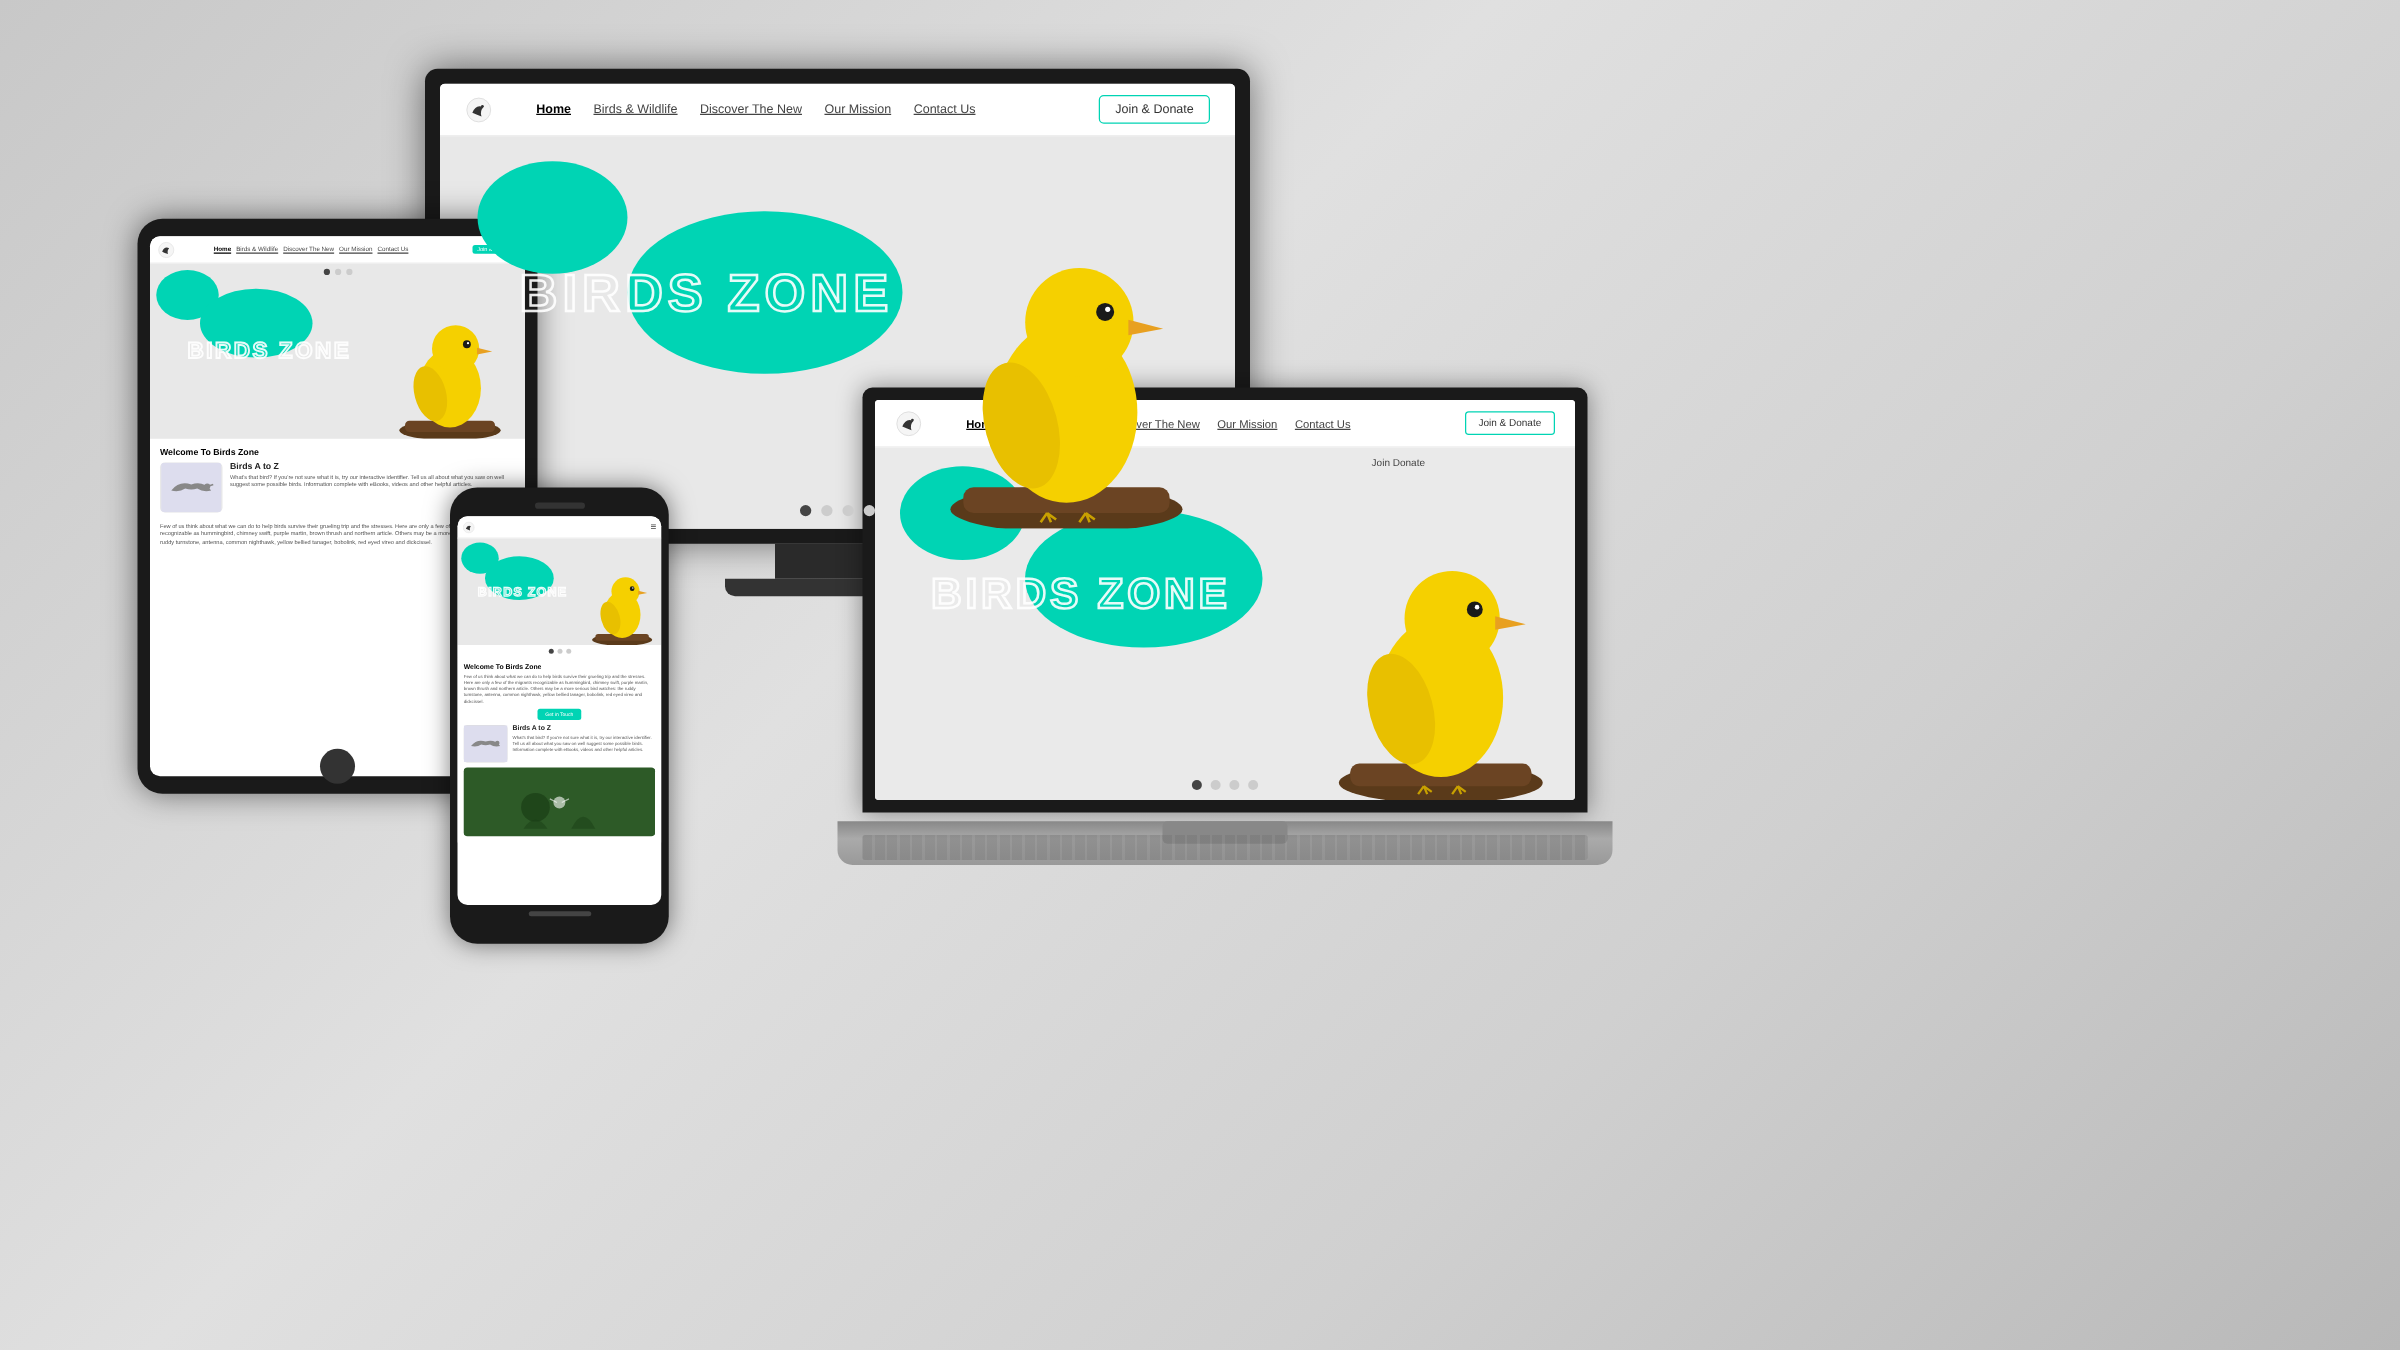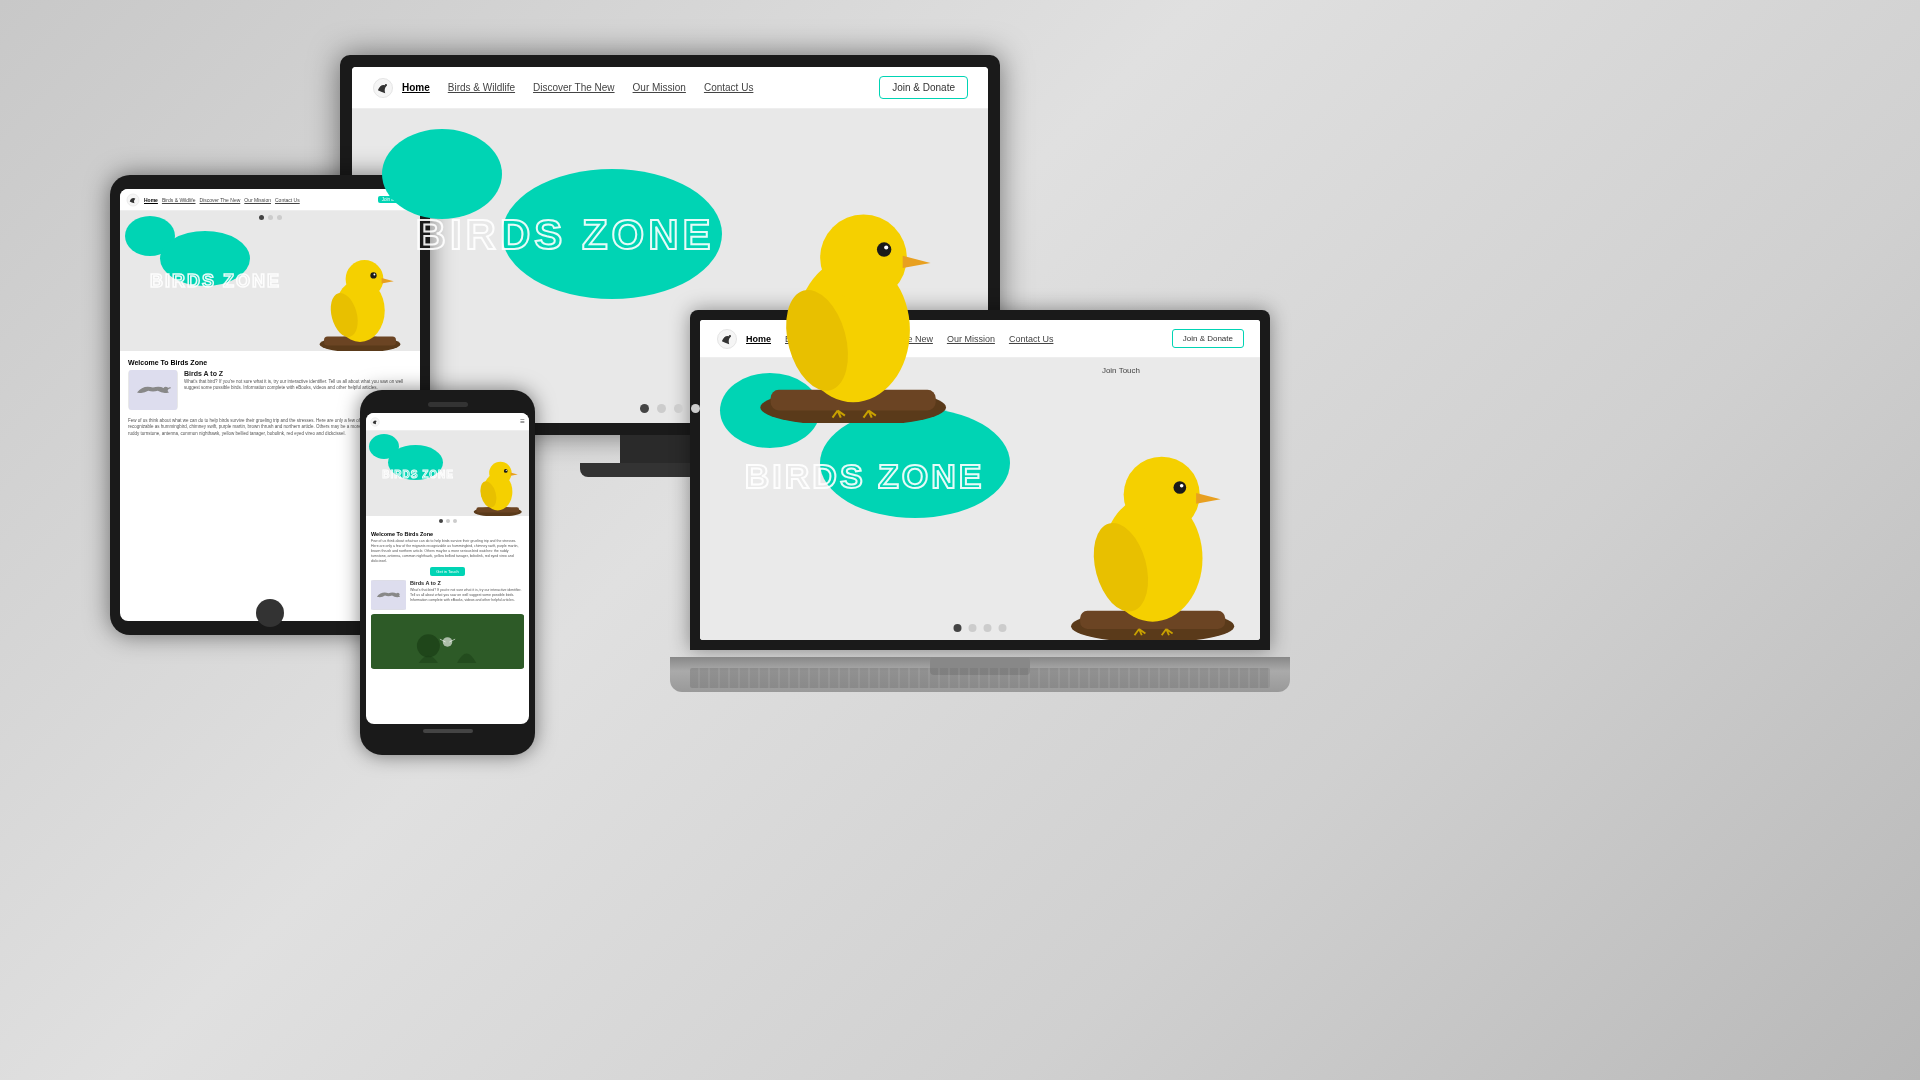--- a/index.html
+++ b/index.html
@@ -184,20 +184,21 @@
     .nav-link {
       color: #444;
       cursor: pointer;
       white-space: nowrap;
       text-decoration: underline;
     }
     .nav-link.active {
       color: #000;
       font-weight: bold;
       text-decoration: underline;
+      margin-left: 27px;
     }
 
     
     .monitor-site-nav {
       display: flex;
       align-items: center;
       background: #fff;
       padding: 0 20px;
       height: 42px;
       border-bottom: 1px solid #eee;
@@ -662,21 +663,21 @@
           <ellipse cx="100" cy="190" rx="55" ry="70" fill="#f5d000"></ellipse>
           <circle cx="110" cy="120" r="42" fill="#f5d000"></circle>
           <ellipse cx="65" cy="200" rx="28" ry="50" fill="#e8c000" transform="rotate(-15 65 200)"></ellipse>
           <path d="M148 118 L175 125 L148 130Z" fill="#e8a020"></path>
           <circle cx="130" cy="112" r="7" fill="#1a1a1a"></circle>
           <circle cx="132" cy="110" r="2" fill="#fff"></circle>
           <path d="M85 268 L80 275 M85 268 L88 275 M85 268 L92 273" stroke="#c8a000" stroke-width="2"></path>
           <path d="M115 268 L110 275 M115 268 L118 275 M115 268 L122 273" stroke="#c8a000" stroke-width="2"></path>
         </svg>
 
-        <div style="position:absolute;top:8px;right:120px;font-size:8px;color:#444;z-index:10;">Join Touch</div>
+        <div style="position:absolute;top:8px;right:120px;font-size:8px;color:#444;z-index:10;">Join Donate</div>
         <div class="laptop-hero-dots">
           <div class="laptop-dot active"></div>
           <div class="laptop-dot"></div>
           <div class="laptop-dot"></div>
           <div class="laptop-dot"></div>
         </div>
       </div>
     </div>
   </div>
   <div class="laptop-body">

